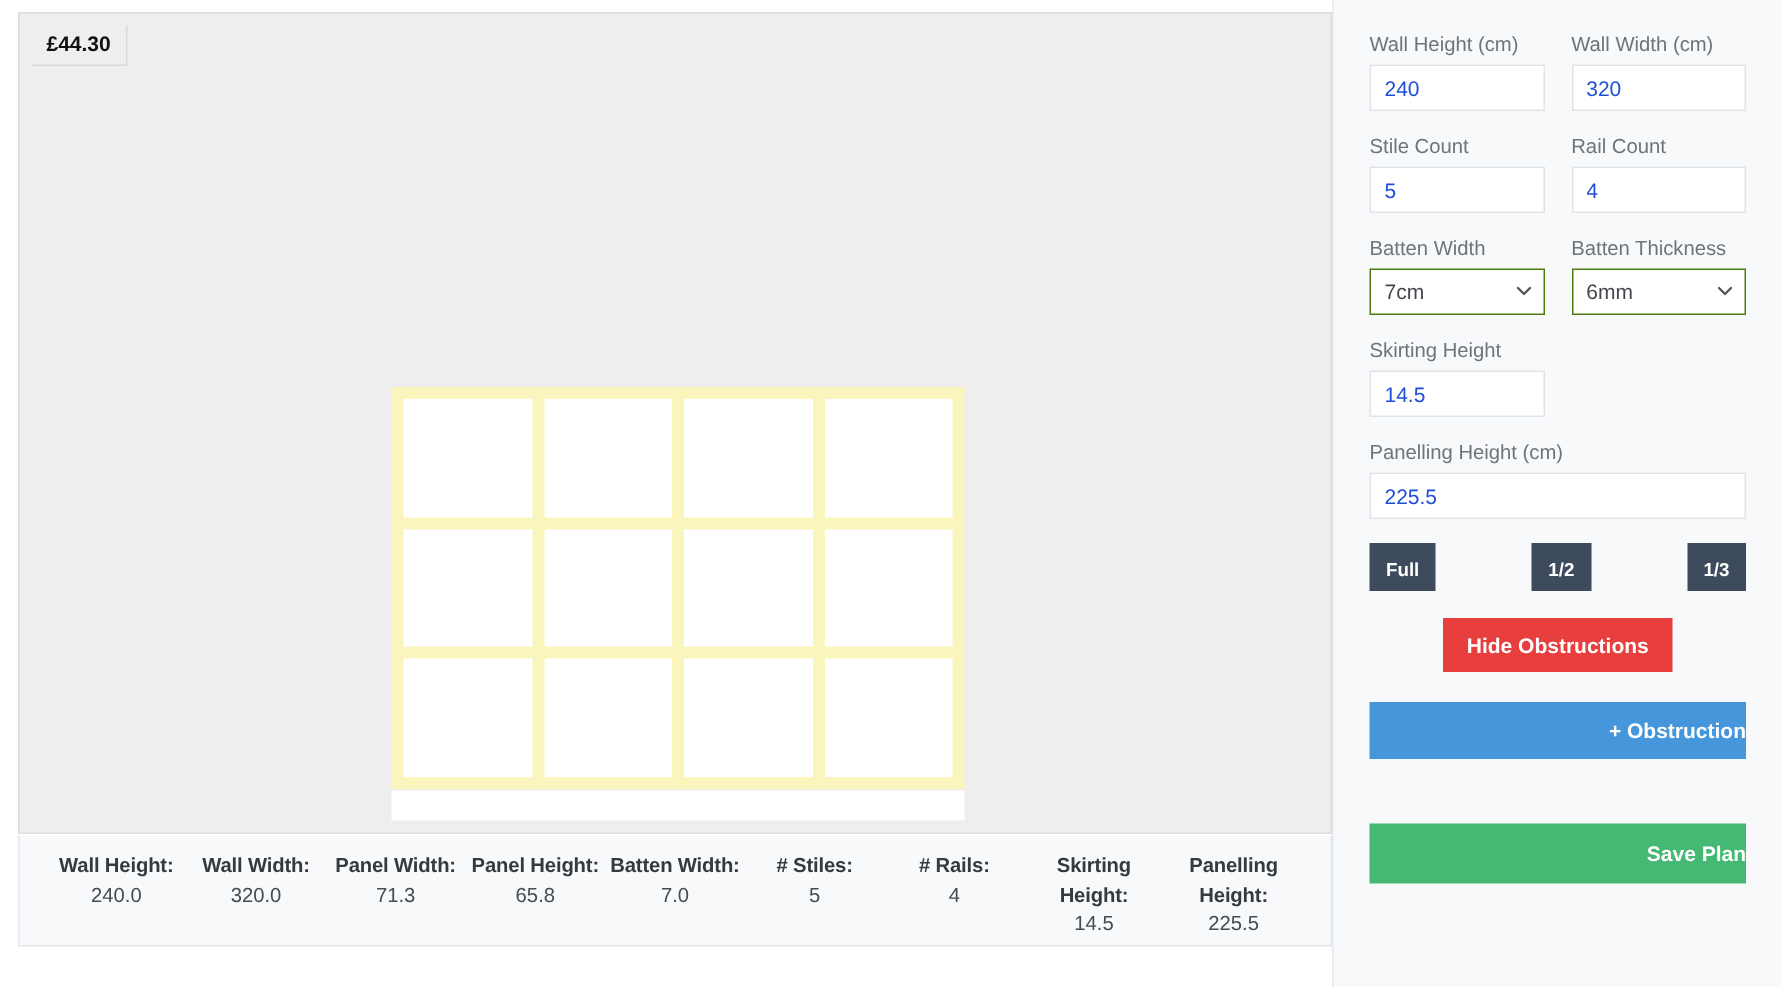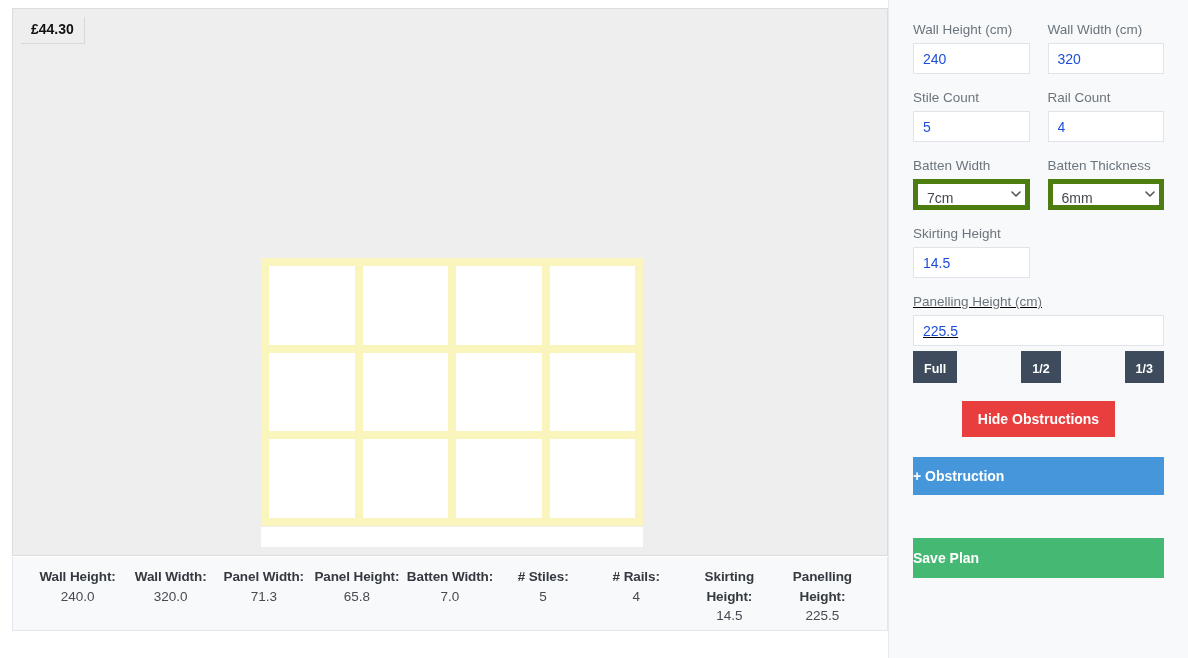--- a/index.html
+++ b/index.html
@@ -157,21 +157,21 @@
   }
   .selectwrap {
     position: relative;
     width: 100%;
     height: 31px;
   }
   .selectbox {
     width: 100%;
     height: 31px;
     background: #ffffff;
-    border: 5px solid #4d7c0f;
+    border: 1px solid #4d7c0f;
     font-size: 14px;
     color: #44484d;
     padding: 0 26px 0 9px;
     line-height: 29px;
     white-space: nowrap;
     overflow: hidden;
   }
   .chev {
     position: absolute;
     right: 9px; top: 10px;
@@ -199,21 +199,21 @@
   }
 
   .btn {
     display: block;
     border: none;
     color: #ffffff;
     font-size: 14px;
     font-weight: bold;
     font-family: "Liberation Sans", sans-serif;
     cursor: pointer;
-    text-align: left;
+    text-align: right;
   }
   .btn-danger {
     background: #e83e3e;
     padding: 10px 16px;
     margin: 18px auto 0 auto;
   }
   .btn-primary {
     background: #4596db;
     width: 100%;
     padding: 11px 0;
@@ -349,21 +349,21 @@
     </div>
 
     <div class="row2">
       <div class="field">
         <span class="fieldlabel">Skirting Height</span>
         <input class="txtinput" type="text" value="14.5" style="">
       </div>
       <div class="field"></div>
     </div>
 
-    <div class="field full" style="margin-bottom:5px;text-decoration:underline;">
+    <div class="field full" style="margin-bottom:16px;">
       <span class="fieldlabel">Panelling Height (cm)</span>
       <input class="txtinput" type="text" value="225.5" style="">
     </div>
 
     <div class="frac-row">
       <button class="frac-btn">Full</button>
       <button class="frac-btn">1/2</button>
       <button class="frac-btn">1/3</button>
     </div>
 

